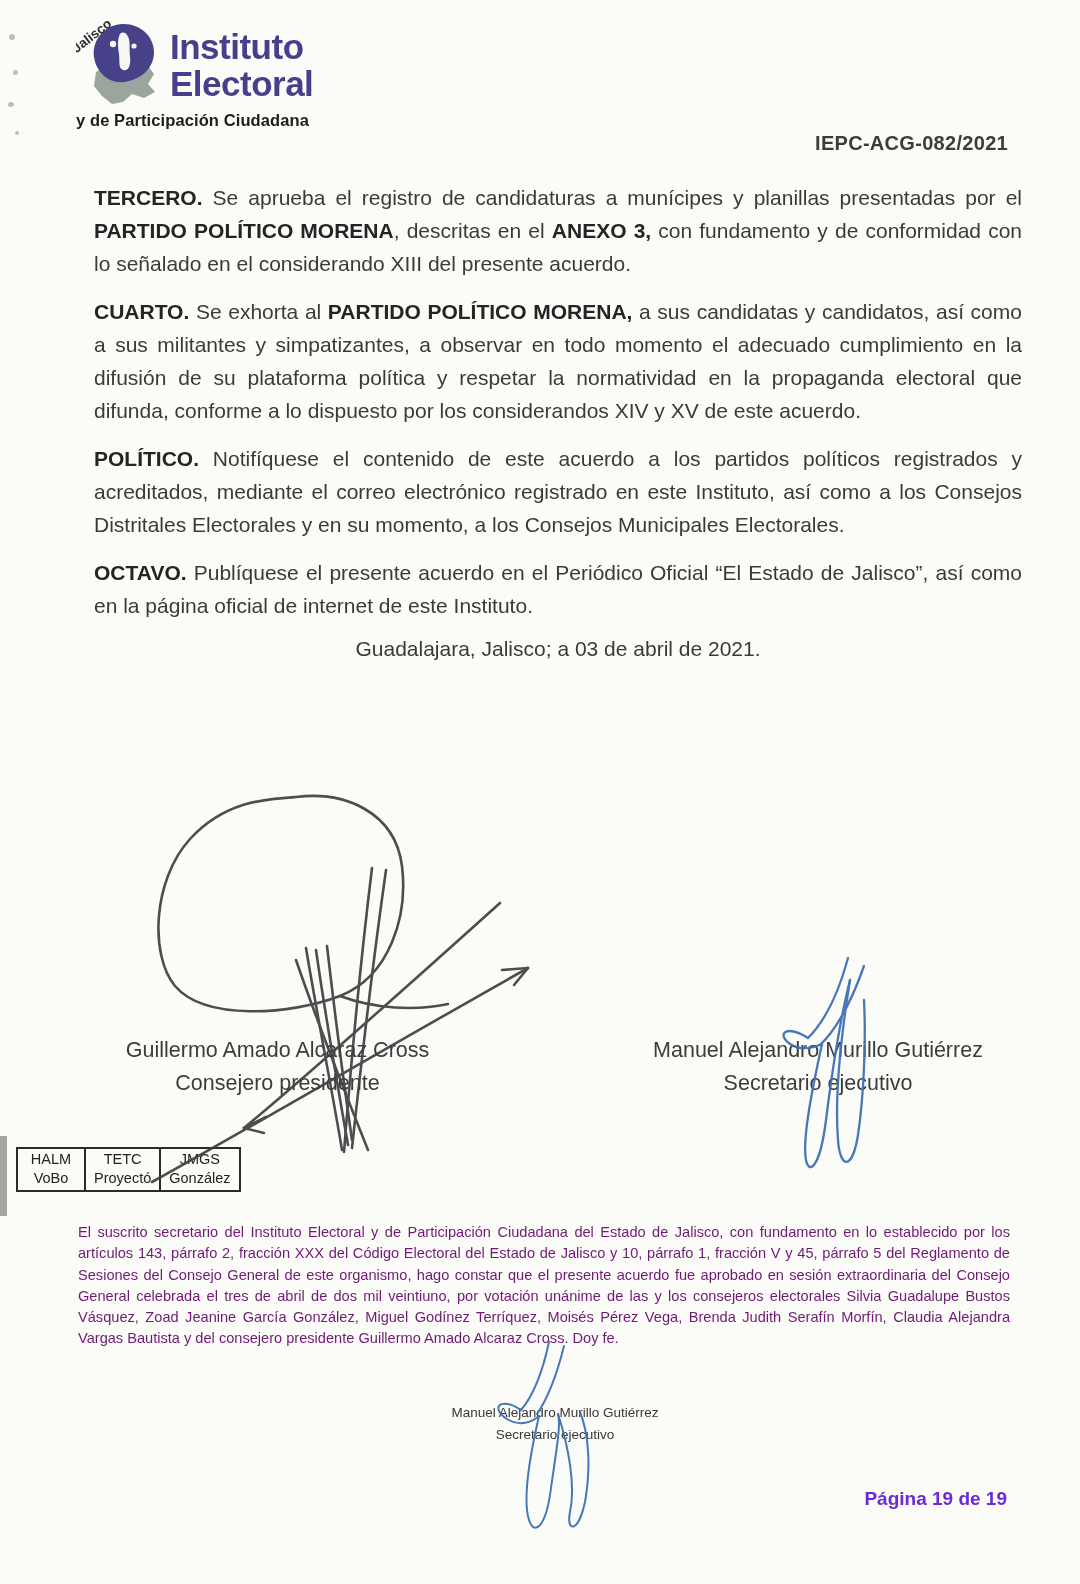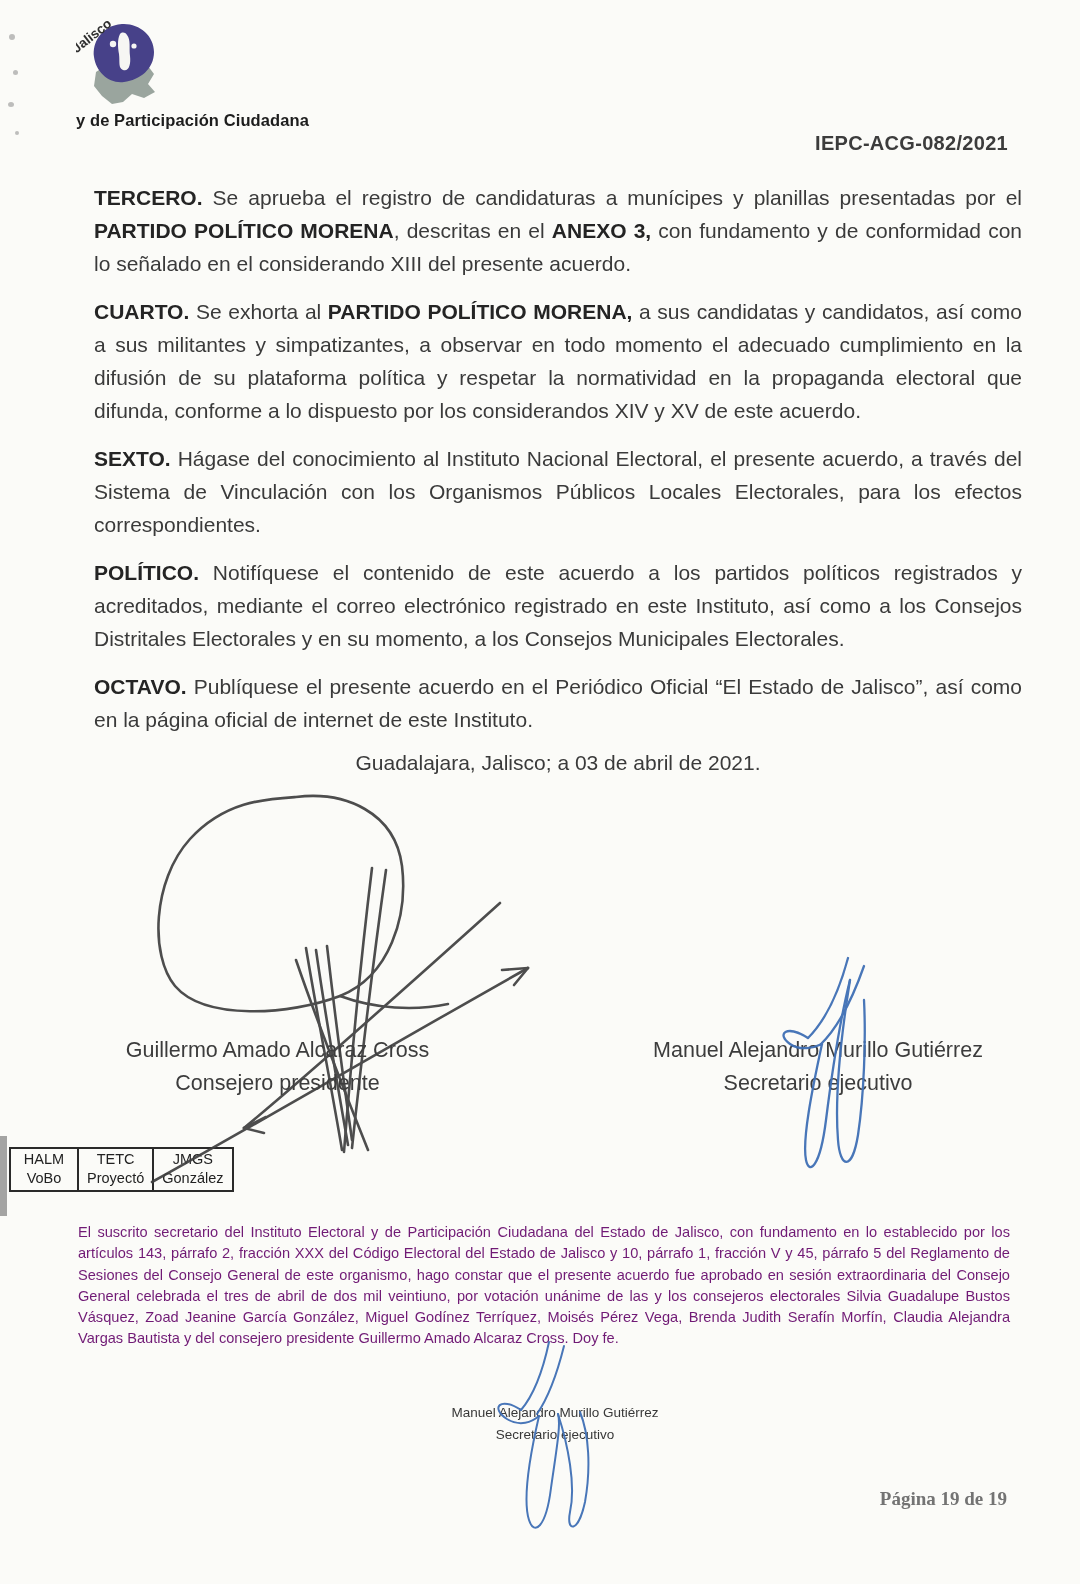--- a/index.html
+++ b/index.html
@@ -39,36 +39,36 @@
   .para .b{font-weight:700;color:var(--ink-bold);}
   .date-line{margin-top:6px;text-align:center;font-size:21px;color:var(--ink);}
 
   
   .sig-block{position:absolute;text-align:center;font-size:21.5px;line-height:33px;color:#3c3c3c;}
   .sig-left{left:85px;top:1034px;width:385px;}
   .sig-right{left:618px;top:1034px;width:400px;}
   .sig-bottom{left:390px;top:1402px;width:330px;font-size:13.5px;line-height:22px;color:#383838;}
 
   
-  .approval-table{position:absolute;left:9px;top:1147px;display:flex;}
+  .approval-table{position:absolute;left:16px;top:1147px;display:flex;}
   .approval-cell{
     border:2px solid #2a2a2a;margin-left:-2px;
     min-width:70px;padding:1px 8px 2px;
     text-align:center;font-size:14.5px;line-height:19px;color:#222;
     background:transparent;
   }
   .approval-cell:first-child{margin-left:0;}
 
   
   .certification{
     position:absolute;left:78px;top:1222px;width:932px;
     font-size:14.6px;line-height:21.3px;text-align:justify;color:#701a75;
   }
 
-  .page-number{position:absolute;right:73px;top:1488px;font-size:19px;font-weight:700;color:#737373;font-family:Liberation Serif, serif;}
+  .page-number{position:absolute;right:73px;top:1488px;font-size:19px;font-weight:700;color:#6d28d9;}
 
   .signatures-overlay{position:absolute;left:0;top:0;width:1080px;height:1584px;pointer-events:none;}
   .signatures-overlay path{fill:none;stroke-linecap:round;stroke-linejoin:round;}
   .sig-ink-black{stroke:var(--sig-black);stroke-width:2.6;opacity:.92;}
   .sig-ink-blue{stroke:var(--sig-blue);stroke-width:2.3;opacity:.95;}
 </style>
 </head>
 <body>
 
 <div class="page">
@@ -82,31 +82,34 @@
   <div class="logo">
     <div class="logo-top">
       <svg class="logo-mark" viewBox="0 0 92 98" aria-hidden="true">
         <path d="M 20 60 L 32 52 L 44 58 L 52 50 L 62 58 L 72 54 L 78 62 L 72 72 L 79 80 L 68 86 L 56 82 L 47 90 L 36 92 L 26 84 L 18 74 Z" fill="var(--map-gray)"></path>
         <path d="M 48 12 C 64 12 78 24 78 40 C 78 57 64 68 48 70 C 33 72 20 60 18 45 C 16 30 26 16 40 13 C 43 12 45 12 48 12 Z" fill="#474189"></path>
         <path d="M 44 22 C 41 28 42 36 43 42 C 44 50 42 56 47 58 C 53 60 55 52 54 44 C 53 36 55 28 51 23 C 49 20 46 20 44 22 Z" fill="#f6f6f3"></path>
         <circle cx="37" cy="32" r="3.2" fill="#f6f6f3"></circle>
         <circle cx="58" cy="34" r="2.6" fill="#f6f6f3"></circle>
         <text x="-2" y="34" transform="rotate(-38 10 34)" font-size="13.5" font-weight="700" fill="#2f2f2f" font-family="Liberation Sans, sans-serif">Jalisco</text>
       </svg>
+      <div class="wordmark">
+        <div>Instituto</div>
+        <div>Electoral</div>
+      </div>
     </div>
     <div class="tagline">y de Participación Ciudadana</div>
   </div>
 
   <div class="ref">IEPC-ACG-082/2021</div>
 
   <main class="body-text">
 
   <p class="para"><span class="b">TERCERO.</span><span> Se aprueba el registro de candidaturas a munícipes y planillas presentadas por el </span><span class="b">PARTIDO POLÍTICO MORENA</span><span>, descritas en el </span><span class="b">ANEXO 3,</span><span> con fundamento  y de conformidad con lo señalado en el considerando XIII del presente acuerdo.</span></p>
       <p class="para"><span class="b">CUARTO.</span><span> Se exhorta al </span><span class="b">PARTIDO POLÍTICO MORENA,</span><span> a sus candidatas y candidatos, así como a sus militantes y simpatizantes, a observar en todo momento el adecuado cumplimiento en la difusión de su plataforma política y respetar la normatividad en la propaganda electoral que difunda, conforme a lo dispuesto por los  considerandos XIV y XV de este acuerdo.</span></p>
-      <p class="para"><span class="b">SEXTO.</span><span> Hágase del conocimiento al Instituto Nacional Electoral, el presente acuerdo, a través del Sistema de Vinculación con los Organismos Públicos Locales Electorales, para los efectos correspondientes.</span></p>
       <p class="para"><span class="b">POLÍTICO.</span><span> Notifíquese el contenido de este acuerdo a los partidos políticos registrados y acreditados, mediante el correo electrónico registrado en este Instituto, así como a los Consejos Distritales Electorales y en su momento, a los Consejos Municipales Electorales.</span></p>
       <p class="para"><span class="b">OCTAVO.</span><span> Publíquese el presente acuerdo en el Periódico Oficial “El Estado de Jalisco”, así como en la página oficial de internet de este Instituto.</span></p>
       <div class="date-line">Guadalajara, Jalisco; a 03 de abril de 2021.</div>
     </main>
 
   <div class="sig-block sig-left">
     <div>Guillermo Amado Alcaraz Cross</div>
     <div>Consejero presidente</div>
   </div>
   <div class="sig-block sig-right">

